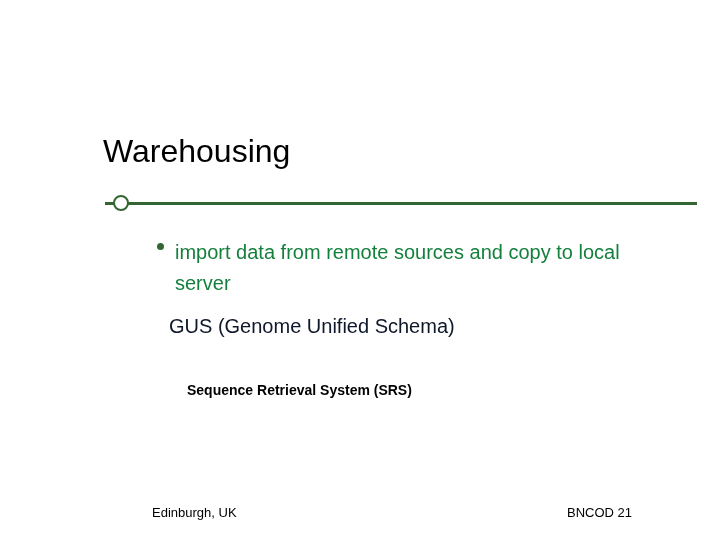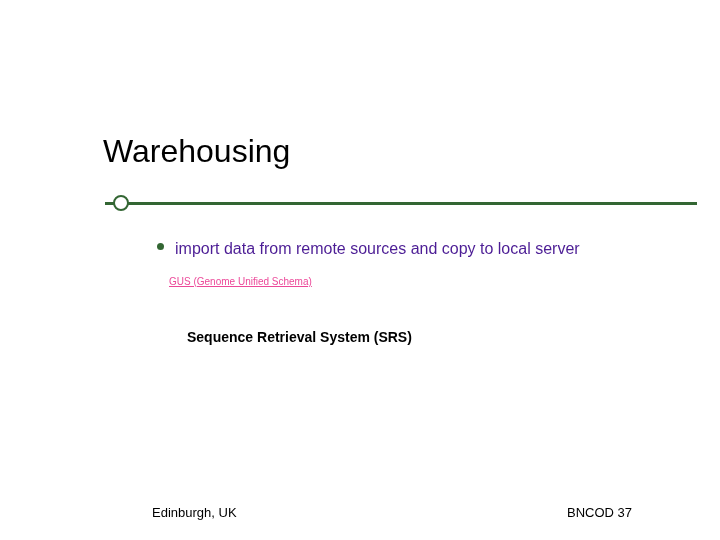--- a/index.html
+++ b/index.html
@@ -53,41 +53,40 @@
   }
   .content {
     padding-left: 30px;
   }
   ul.bullets {
     list-style: none;
     padding-left: 18px;
   }
   ul.bullets li {
     position: relative;
-    font-size: 16px;
-    color: #4c1d95;
+    font-size: 20px;
+    color: #15803d;
     line-height: 1.55;
     margin-bottom: 1px;
   }
   ul.bullets li::before {
     content: "";
     position: absolute;
     left: -18px;
     top: 6px;
     width: 7px;
     height: 7px;
     background: #336633;
     border-radius: 50%;
   }
   .indent {
     padding-left: 24px;
-    font-size: 10px;
-    color: #ec4899;
+    font-size: 20px;
+    color: #0f172a;
     line-height: 1.55;
-    text-decoration: underline;
   }
   .spacer {
     height: 14px;
   }
   .sub-item {
     padding-left: 42px;
     font-size: 14px;
     font-weight: bold;
     color: #000000;
     line-height: 1.55;
@@ -126,16 +125,16 @@
     <ul class="bullets">
       <li>import data from remote sources and copy to local server</li>
     </ul>
     <div class="indent">GUS (Genome Unified Schema)</div>
     <div class="spacer"></div>
     <div class="sub-item">Sequence Retrieval System (SRS)</div>
   </div>
 
   <div class="footer">
     <div class="footer-left">Edinburgh, UK</div>
-    <div class="footer-right">BNCOD 37</div>
+    <div class="footer-right">BNCOD 21</div>
   </div>
 
 </div>
 
 </body></html>

